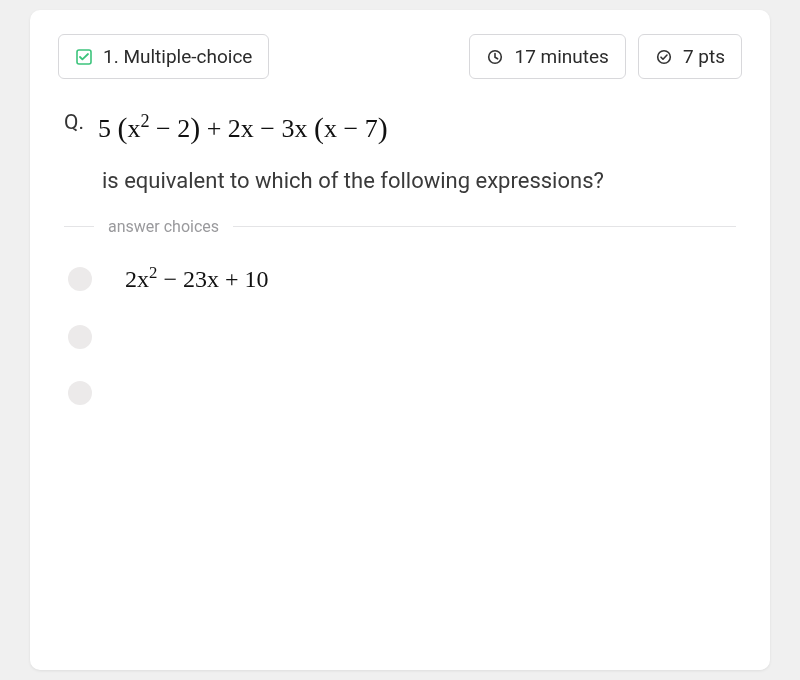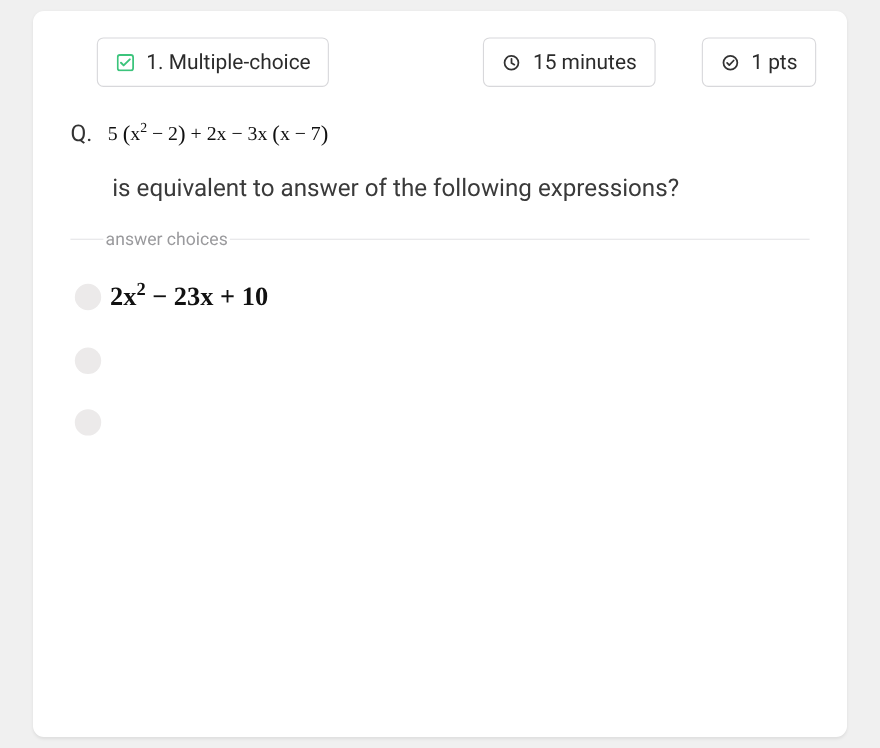--- a/index.html
+++ b/index.html
@@ -27,21 +27,20 @@
       border: 1px solid #d8d8db;
       border-radius: 6px;
       padding: 10px 16px;
       display: inline-flex;
       align-items: center;
       gap: 10px;
       font-size: 19px;
       font-weight: 600;
       color: #2b2b2b;
       background: #fff;
-      margin-left: 30px;
     }
     .pill-type { flex: 0 0 auto; }
     .spacer { flex: 1; }
     .icon {
       width: 18px;
       height: 18px;
       display: inline-flex;
       align-items: center;
       justify-content: center;
     }
@@ -52,21 +51,21 @@
       margin-bottom: 8px;
     }
     .q-label {
       font-size: 21px;
       color: #333;
       line-height: 1.5;
       font-weight: 400;
     }
     .math-line {
       font-family: "Georgia", "Cambria Math", "Times New Roman", serif;
-      font-size: 18px;
+      font-size: 26px;
       color: #111;
       line-height: 1.3;
       padding-top: 2px;
     }
     .expo {
       font-size: 0.7em;
       vertical-align: super;
       line-height: 0;
     }
     .paren {
@@ -76,43 +75,42 @@
     .q-text {
       font-size: 22px;
       color: #3a3a3a;
       padding-left: 44px;
       margin-top: 20px;
       margin-bottom: 24px;
     }
     .divider-row {
       display: flex;
       align-items: center;
-      gap: 2px;
+      gap: 14px;
       margin: 0 6px 14px 6px;
       justify-content: flex-end;
     }
     .divider-line {
       flex: 1;
       height: 1px;
       background: #e4e4e6;
     }
     .divider-line.short {
       flex: 0 0 30px;
     }
     .divider-label {
       font-size: 16px;
       color: #9a9a9d;
       font-weight: 400;
     }
     .choice-row {
       display: flex;
       align-items: center;
-      gap: 8px;
+      gap: 33px;
       padding: 16px 6px 16px 10px;
-      font-weight: bold;
     }
     .radio-dot {
       width: 24px;
       height: 24px;
       border-radius: 50%;
       background: #eceaea;
       flex: 0 0 24px;
     }
     .choice-math {
       font-family: "Georgia", "Cambria Math", "Times New Roman", serif;
@@ -139,40 +137,40 @@
 
     <div class="spacer"></div>
 
     <div class="pill">
       <span class="icon">
         <svg viewBox="0 0 16 16" width="16" height="16">
           <circle cx="8" cy="8" r="6.3" fill="none" stroke="#333" stroke-width="1.6"></circle>
           <path d="M8 4.5 V8.2 L10.6 9.8" fill="none" stroke="#333" stroke-width="1.6" stroke-linecap="round"></path>
         </svg>
       </span>
-      <span class="thin">15 minutes</span>
+      <span class="thin">17 minutes</span>
     </div>
 
     <div class="pill">
       <span class="icon">
         <svg viewBox="0 0 16 16" width="16" height="16">
           <circle cx="8" cy="8" r="6.3" fill="none" stroke="#333" stroke-width="1.6"></circle>
           <path d="M5 8.2 l2 2 L11 6" fill="none" stroke="#333" stroke-width="1.6" stroke-linecap="round" stroke-linejoin="round"></path>
         </svg>
       </span>
-      <span class="thin">1 pts</span>
+      <span class="thin">7 pts</span>
     </div>
   </div>
 
   <div class="question-block">
     <span class="q-label">Q.</span>
     <span class="math-line">5 <span class="paren">(</span>x<span class="expo">2</span> − 2<span class="paren">)</span> + 2x − 3x <span class="paren">(</span>x − 7<span class="paren">)</span></span>
   </div>
 
-  <div class="q-text">is equivalent to answer of the following expressions?</div>
+  <div class="q-text">is equivalent to which of the following expressions?</div>
 
   <div class="divider-row">
     <div class="divider-line short"></div>
     <span class="divider-label">answer choices</span>
     <div class="divider-line"></div>
   </div>
 
   <div class="choice-row">
     <div class="radio-dot"></div>
     <span class="choice-math">2x<span class="expo">2</span> − 23x + 10</span>

